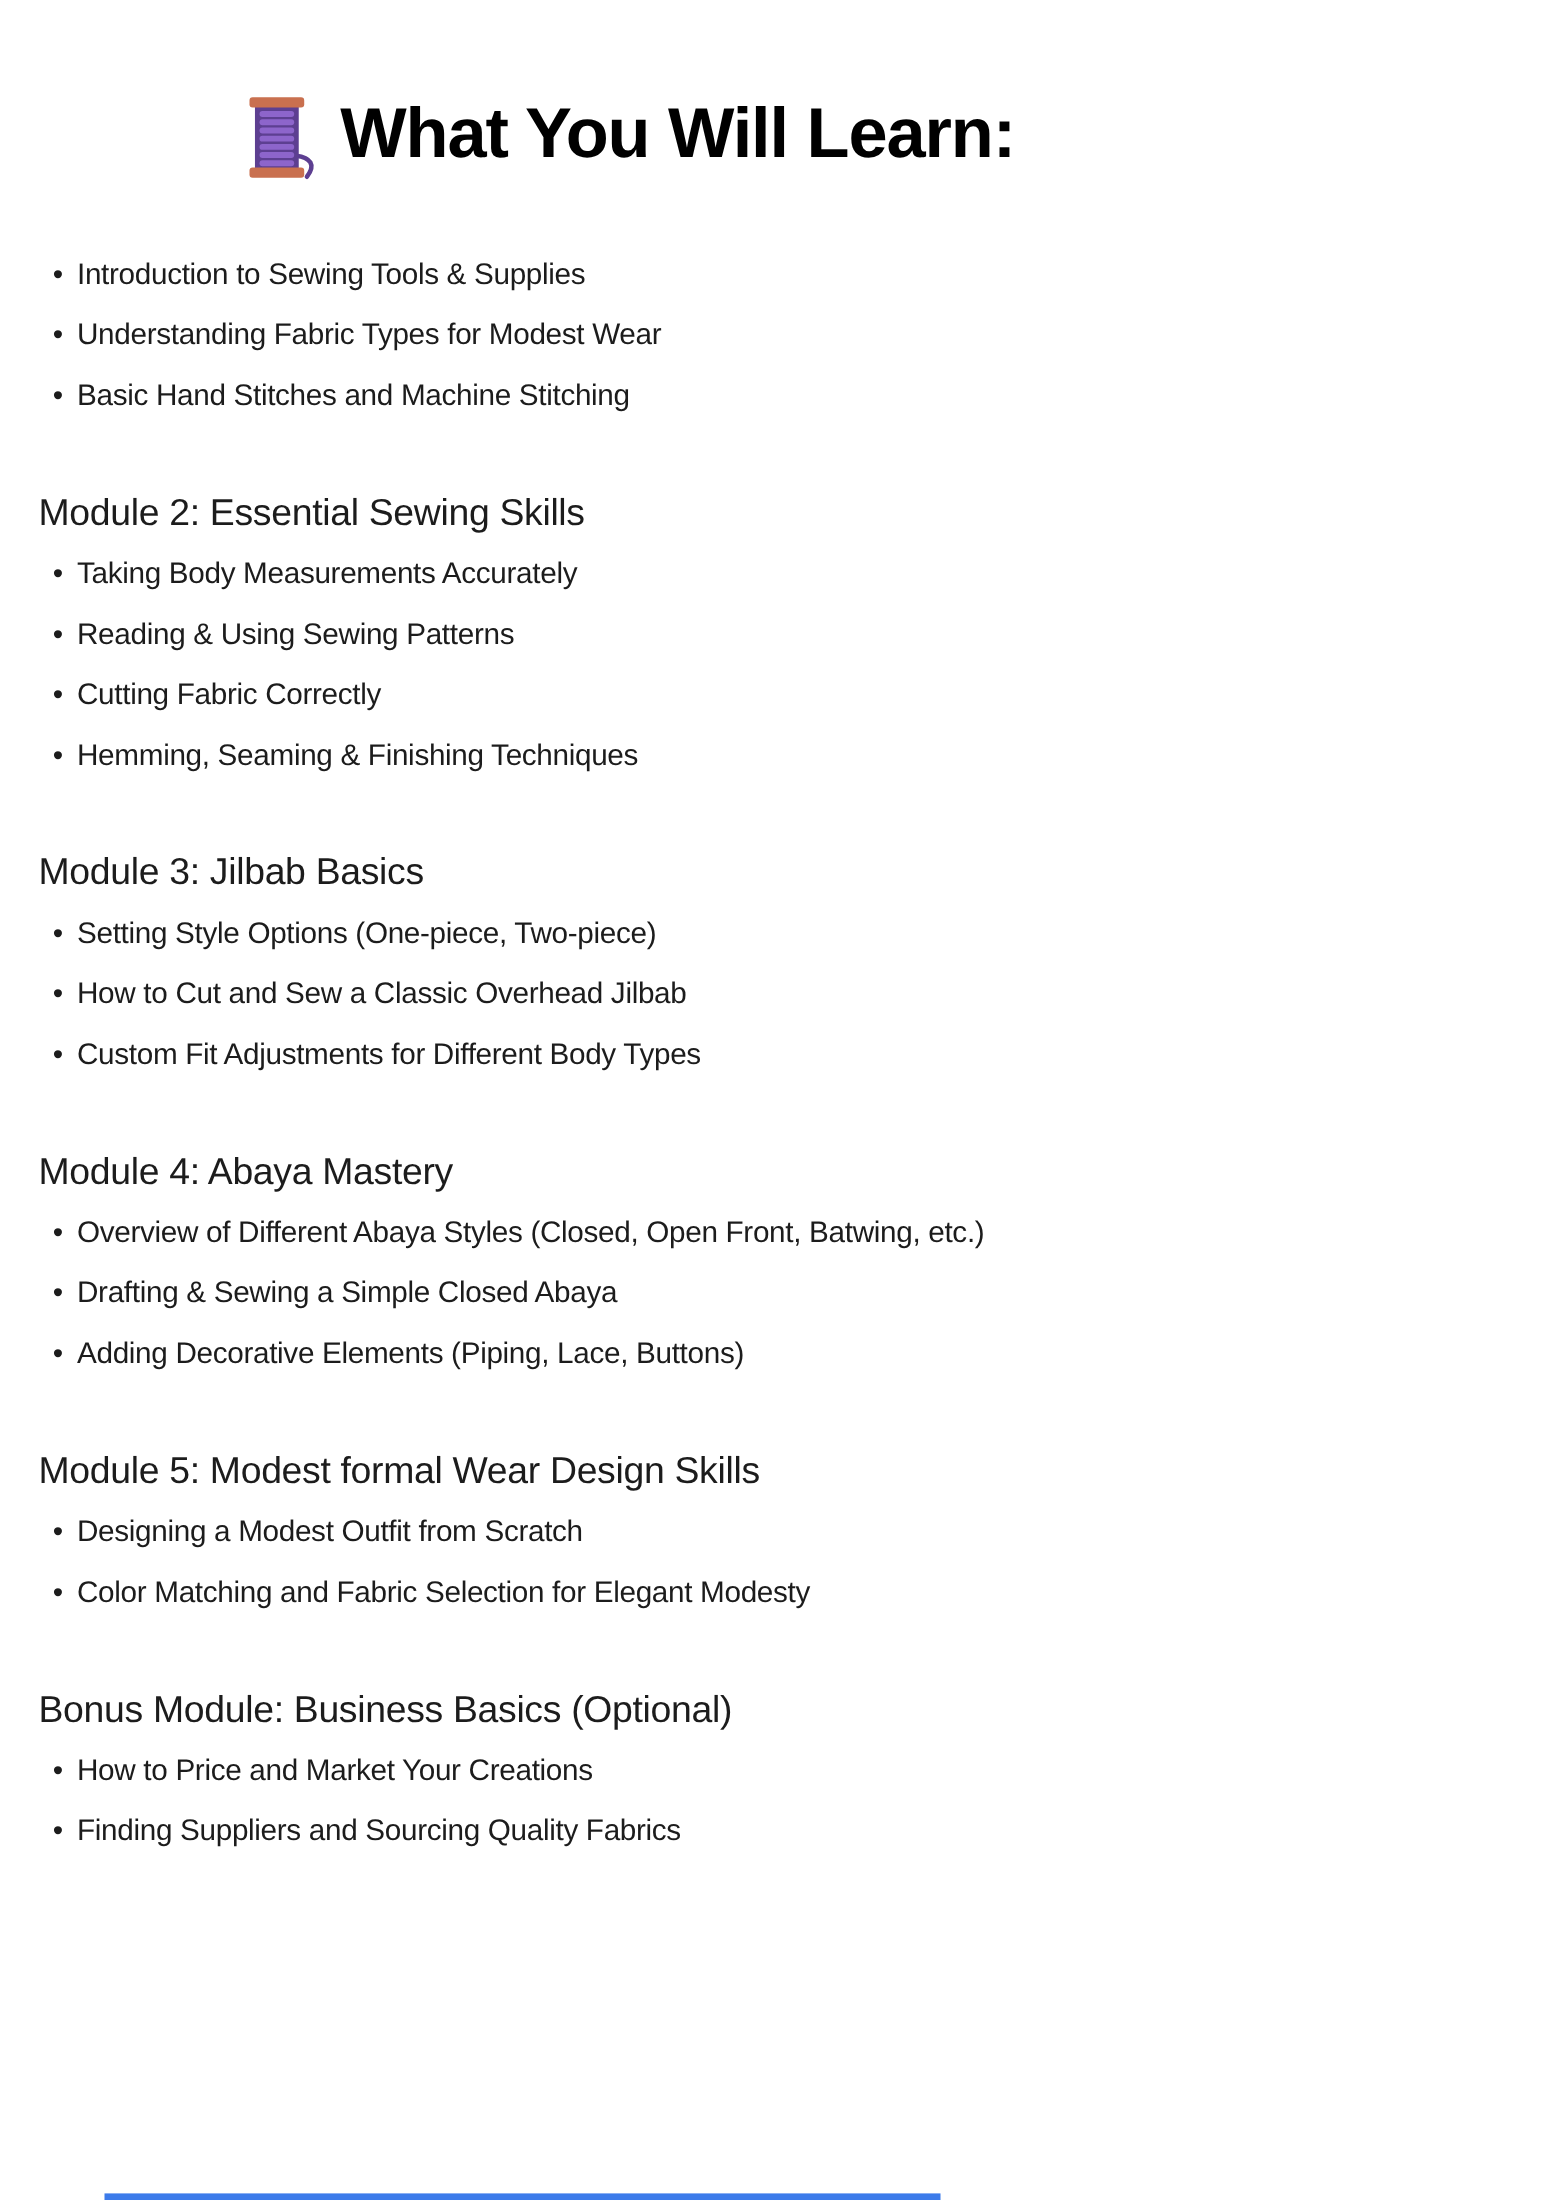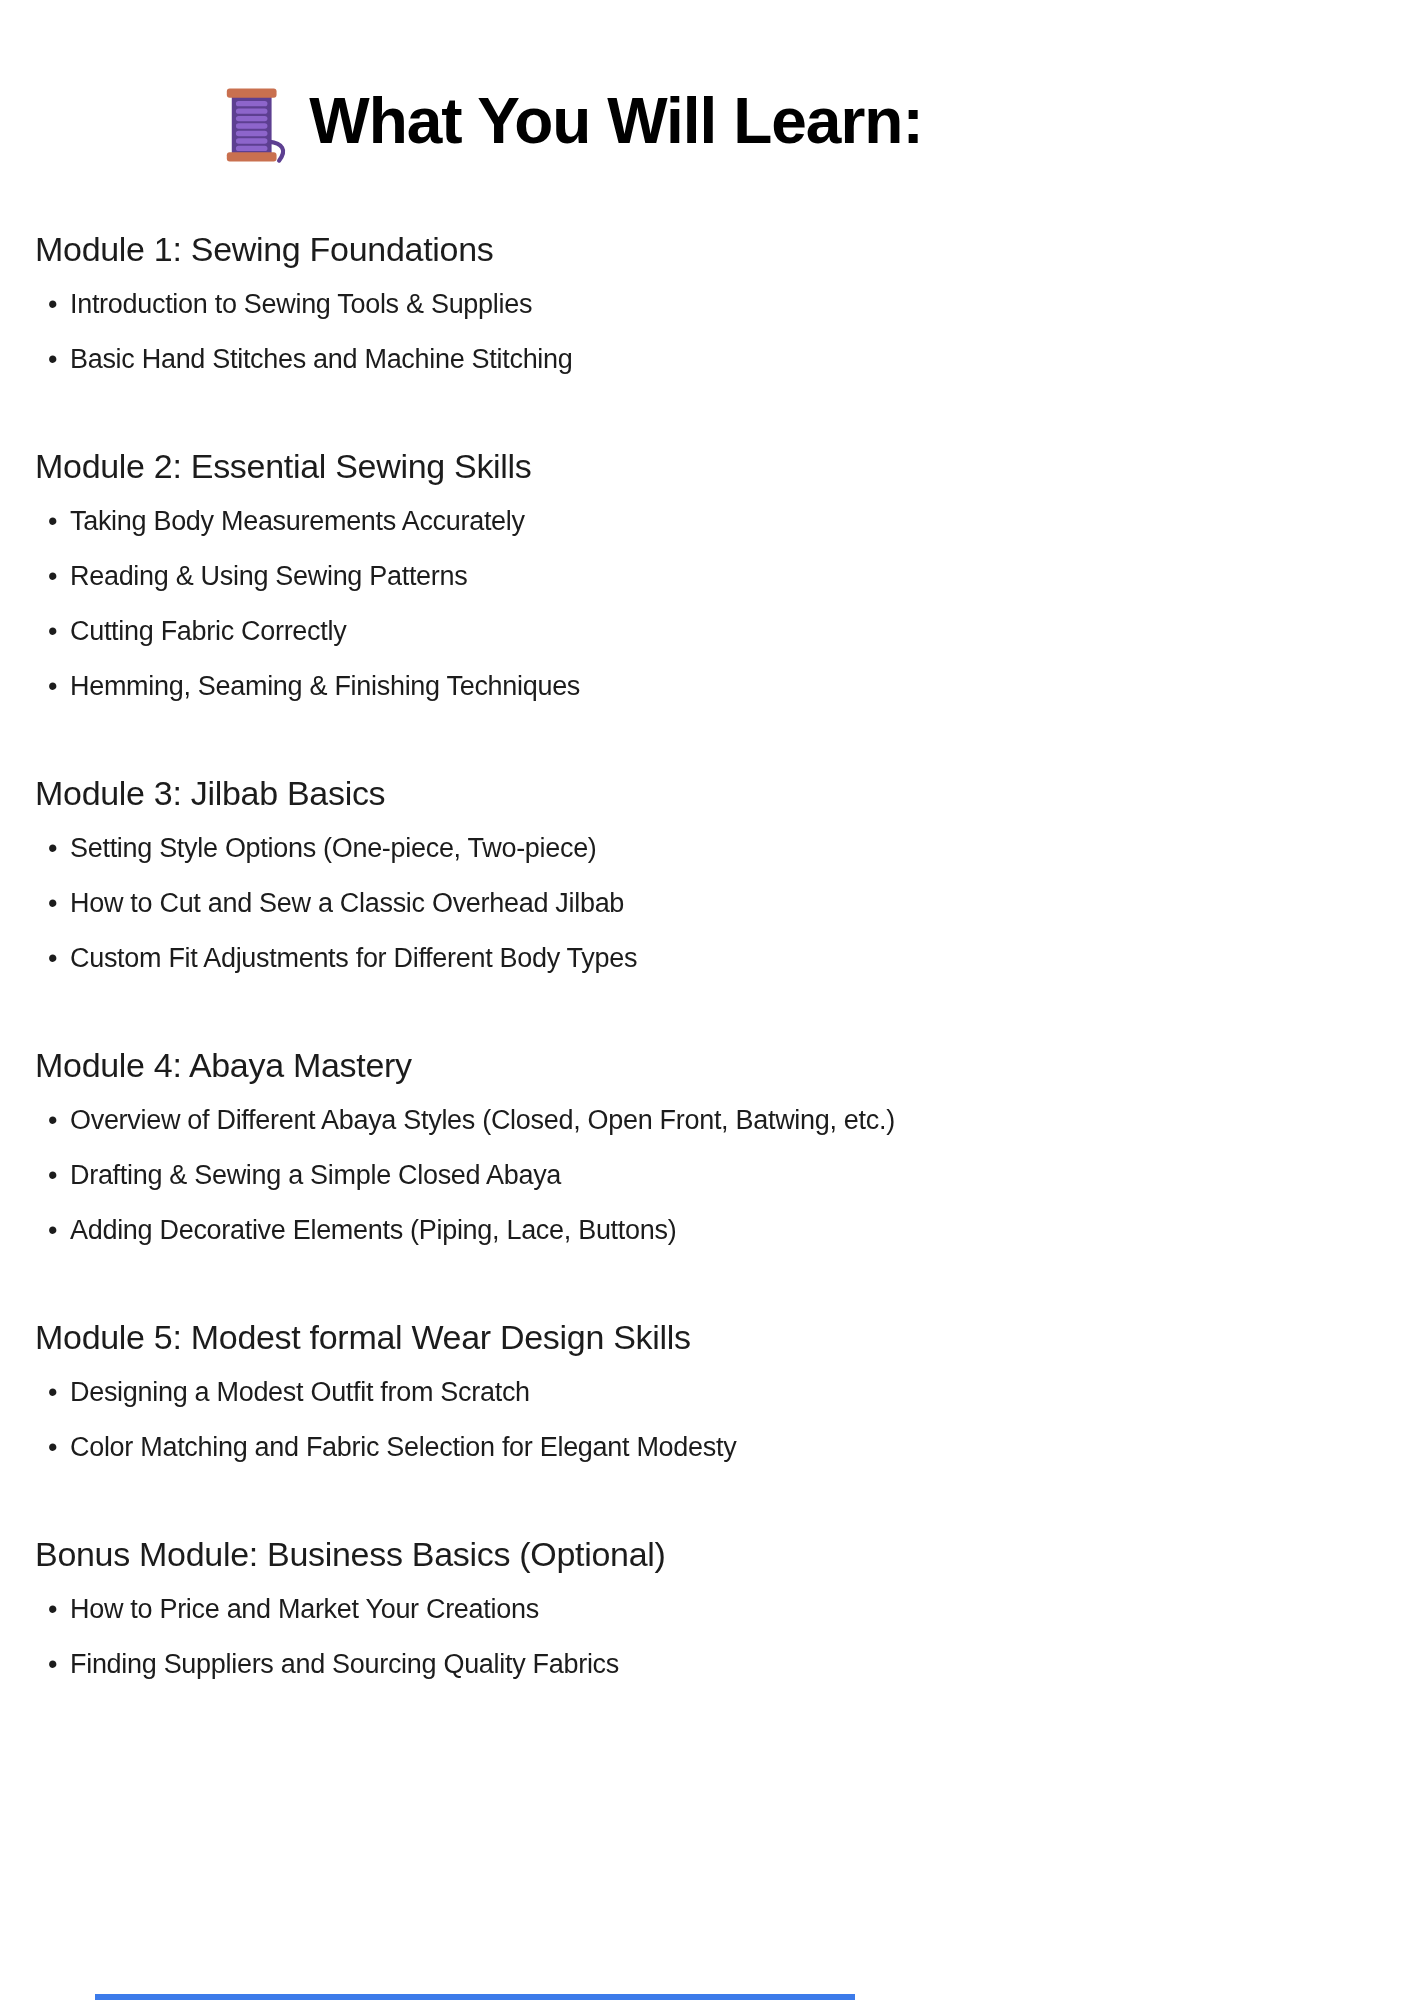--- a/index.html
+++ b/index.html
@@ -96,22 +96,22 @@
         <rect class="spool-stripe" x="18" y="69" width="38" height="6.5" rx="3.2"></rect>
         <rect class="spool-cap" x="7" y="0" width="60" height="11" rx="3.5"></rect>
         <rect class="spool-cap" x="7" y="77" width="60" height="11" rx="3.5"></rect>
       </svg>
     </span>
     <span class="title">What You Will Learn:</span>
   </div>
 
   <main class="content">
   <section class="module">
-    <div class="module-heading">Module 1: Sewing Foundations</div>
   <div class="bullet-line"><span class="marker">•</span><span>Introduction to Sewing Tools &amp; Supplies</span></div>
+        <div class="bullet-line"><span class="marker">•</span><span>Understanding Fabric Types for Modest Wear</span></div>
         <div class="bullet-line"><span class="marker">•</span><span>Basic Hand Stitches and Machine Stitching</span></div>
       </section>
 
   <section class="module">
     <div class="module-heading">Module 2: Essential Sewing Skills</div>
   <div class="bullet-line"><span class="marker">•</span><span>Taking Body Measurements Accurately</span></div>
         <div class="bullet-line"><span class="marker">•</span><span>Reading &amp; Using Sewing Patterns</span></div>
         <div class="bullet-line"><span class="marker">•</span><span>Cutting Fabric Correctly</span></div>
         <div class="bullet-line"><span class="marker">•</span><span>Hemming, Seaming &amp; Finishing Techniques</span></div>
       </section>

